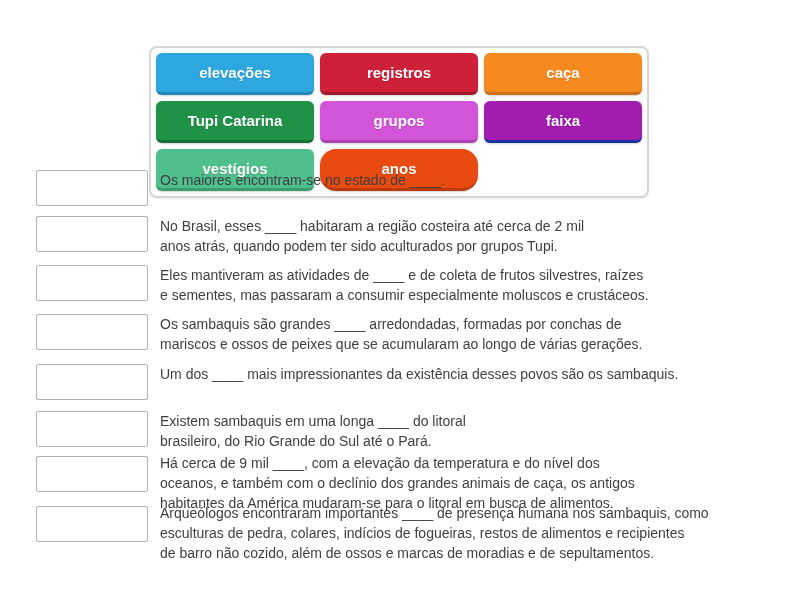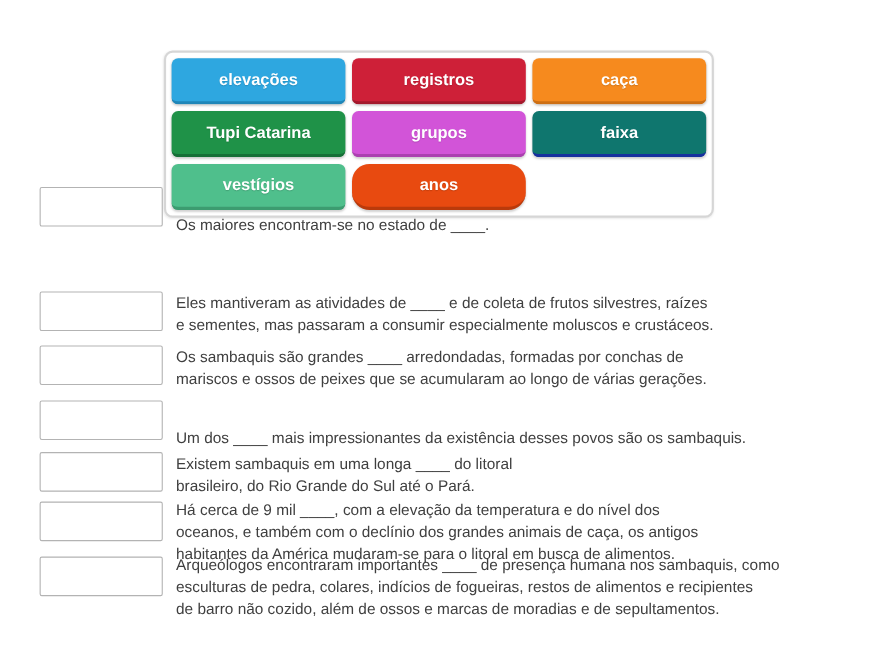--- a/index.html
+++ b/index.html
@@ -69,45 +69,50 @@
     border-radius: 2px;
     flex-shrink: 0;
     cursor: pointer;
   }
   .sentence {
     font-size: 14px;
     line-height: 20px;
     color: #3f3f3f;
     white-space: pre;
   }
-  .row.lines-1 .sentence { margin-top: 24px; }
+  .row.lines-1 .sentence { margin-top: 0; }
   .row.lines-2 .sentence { margin-top: 0px; }
   .row.lines-3 .blank-box { margin-top: 3px; }
 </style>
 </head>
 <body>
 
 <div class="stage">
 
   <div class="word-bank">
     <button class="chip" style="background: rgb(46, 167, 224); border-bottom-color: rgb(31, 134, 184);">elevações</button>
     <button class="chip" style="background: rgb(206, 32, 56); border-bottom-color: rgb(163, 25, 44);">registros</button>
     <button class="chip" style="background: rgb(246, 138, 30); border-bottom-color: rgb(205, 111, 20);">caça</button>
     <button class="chip" style="background: rgb(31, 146, 72); border-bottom-color: rgb(22, 111, 55);">Tupi Catarina</button>
     <button class="chip" style="background: rgb(210, 84, 216); border-bottom-color: rgb(171, 64, 176);">grupos</button>
-    <button class="chip" style="background: #0f766e; border-bottom-color: rgb(23, 48, 158);">faixa</button>
+    <button class="chip" style="background: #a21caf; border-bottom-color: rgb(23, 48, 158);">faixa</button>
     <button class="chip" style="background: rgb(79, 191, 140); border-bottom-color: rgb(60, 156, 112);">vestígios</button>
     <button class="chip" style="background: rgb(232, 74, 16); border-bottom-color: rgb(186, 58, 11); border-radius: 16px;">anos</button>
   </div>
 
   <div class="row lines-1" style="top:170px">
     <div class="blank-box"></div>
     <div class="sentence">Os maiores encontram-se no estado de ____.</div>
   </div>
 
+  <div class="row lines-2" style="top:216px">
+    <div class="blank-box"></div>
+    <div class="sentence">No Brasil, esses ____ habitaram a região costeira até cerca de 2 mil
+anos atrás, quando podem ter sido aculturados por grupos Tupi.</div>
+  </div>
 
   <div class="row lines-2" style="top:265px">
     <div class="blank-box"></div>
     <div class="sentence">Eles mantiveram as atividades de ____ e de coleta de frutos silvestres, raízes
 e sementes, mas passaram a consumir especialmente moluscos e crustáceos.</div>
   </div>
 
   <div class="row lines-2" style="top:314px">
     <div class="blank-box"></div>
     <div class="sentence">Os sambaquis são grandes ____ arredondadas, formadas por conchas de

